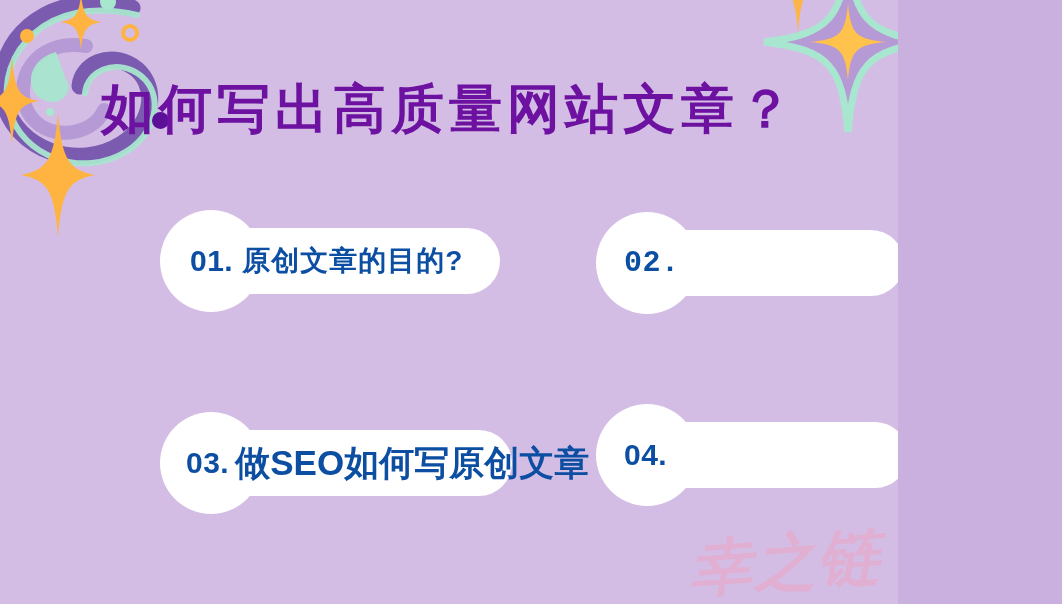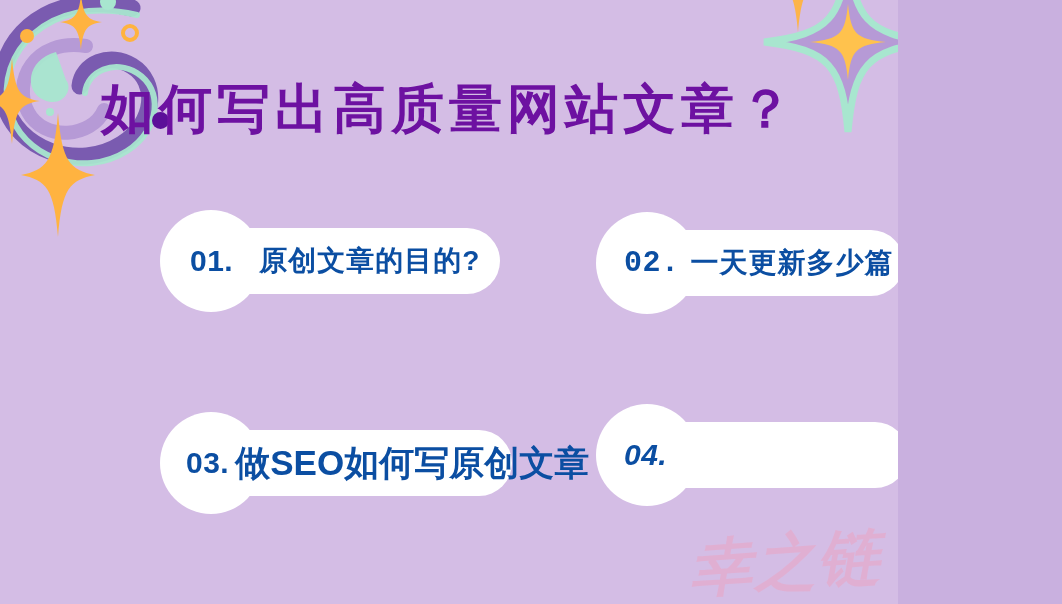--- a/index.html
+++ b/index.html
@@ -92,32 +92,32 @@
     font-size: 30px;
     letter-spacing: 0.5px;
   }
   .card .txt {
     font-size: 28px;
     letter-spacing: 1px;
   }
 
   #card-01 { left: 160px; top: 228px; width: 340px; }
   #card-01 .label { padding-left: 30px; }
-  #card-01 .num { margin-right: 26px; }
+  #card-01 .num { margin-right: 9px; }
 
   #card-02 { left: 596px; top: 230px; width: 308px; }
   #card-02 .label { padding-left: 28px; }
   #card-02 .num { margin-right: 11px; font-family: Liberation Mono, monospace; }
 
   #card-03 { left: 160px; top: 422px; width: 352px; margin-top: 8px; }
   #card-03 .label { padding-left: 26px; }
   #card-03 .num { margin-right: 6px; }
   #card-03 .txt { font-size: 35px; letter-spacing: 0; }
 
-  #card-04 { left: 596px; top: 422px; width: 312px; font-style: italic; }
+  #card-04 { left: 596px; top: 422px; width: 312px; }
   #card-04 .label { padding-left: 28px; }
   #card-04 .num { margin-right: 14px; }
 
   
   #watermark {
     position: absolute;
     right: 14px;
     bottom: 6px;
     font-family: "DejaVu Serif", serif;
     font-size: 62px;
@@ -176,21 +176,20 @@
       <span class="num">01.</span>
       <span class="txt">原创文章的目的?</span>
     </div>
   </div>
 
   <div class="card" id="card-02">
     <div class="bulb"></div>
     <div class="body"></div>
     <div class="label">
       <span class="num">02.</span>
-      <span class="txt">一天更新多少篇</span>
     </div>
   </div>
 
   <div class="card" id="card-03">
     <div class="bulb"></div>
     <div class="body"></div>
     <div class="label">
       <span class="num">03.</span>
       <span class="txt">做SEO如何写原创文章</span>
     </div>

